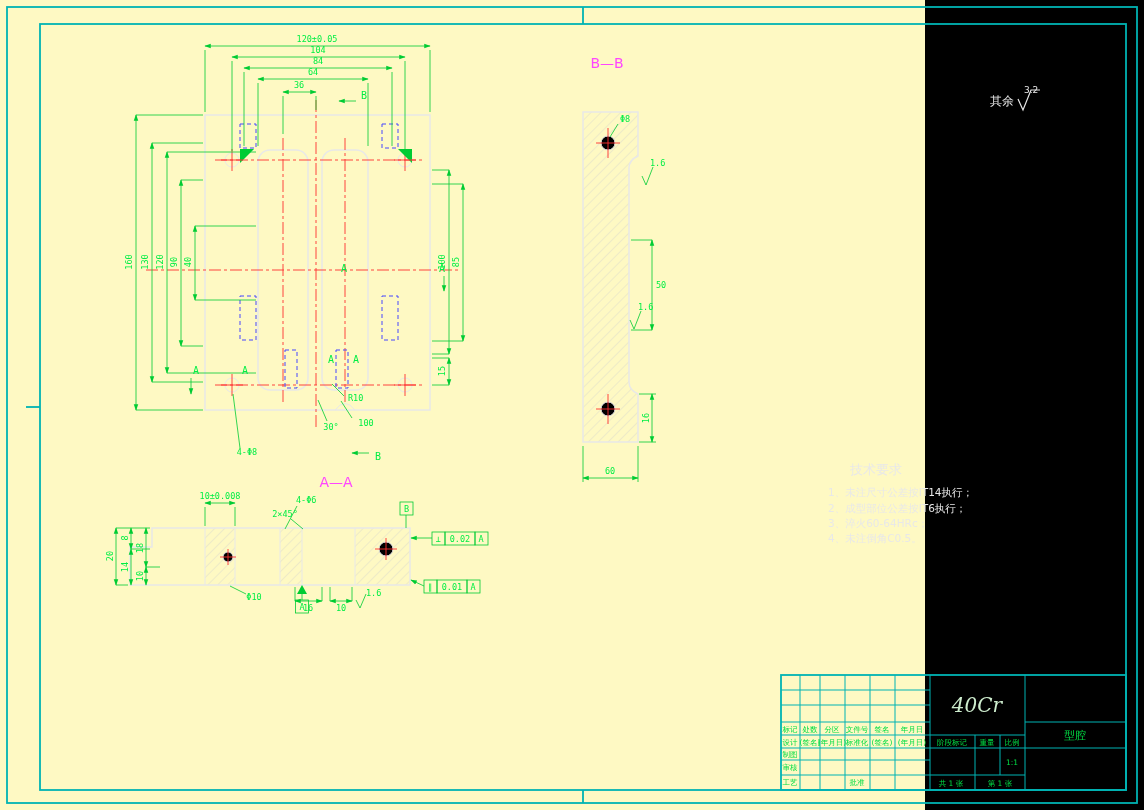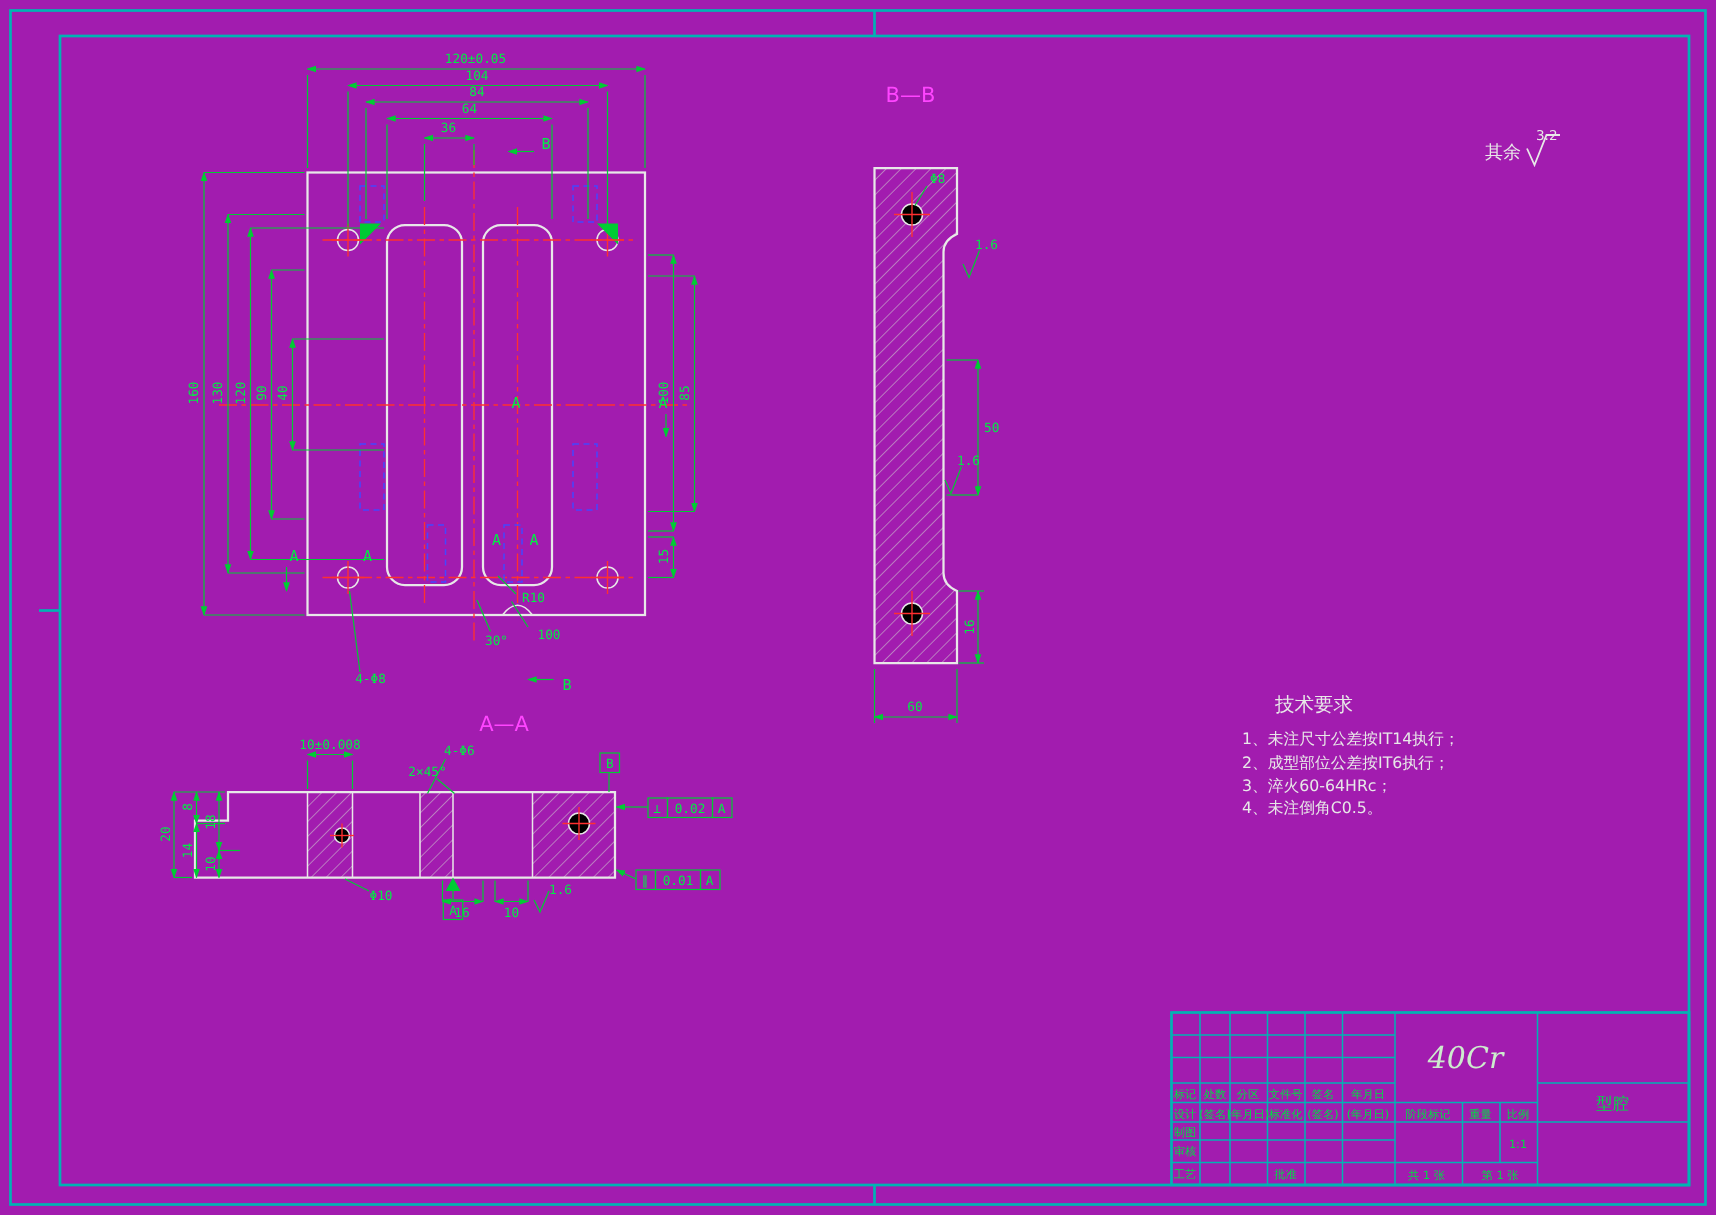--- a/index.html
+++ b/index.html
@@ -1,16 +1,16 @@
 <!DOCTYPE html>
 <html><head>
 <meta charset="utf-8">
 <style>
   html,body{margin:0;padding:0;background:#000;width:1144px;height:810px;overflow:hidden}
-  .sheet{position:relative;width:1144px;height:810px;background:#a21caf}
+  .sheet{position:relative;width:925px;height:810px;background:#fef9c3}
   svg{position:absolute;left:0;top:0}
   .cy{stroke:#00b3b3;fill:none;stroke-width:1}
   .cy2{stroke:#00b3b3;fill:none;stroke-width:1.8}
   .gl{stroke:#00cc33;stroke-width:.8;fill:none}
   .wl{stroke:#e8e8e8;stroke-width:1.5;fill:none}
   .wl2{stroke:#e8e8e8;stroke-width:1;fill:none}
   .rl{stroke:#ff3030;stroke-width:.9;fill:none}
   .rdash{stroke-dasharray:12 3 3 3}
   .bl{stroke:#4646ff;stroke-width:1;fill:none;stroke-dasharray:4 3}
   text{font-family:"DejaVu Sans Mono",monospace}

